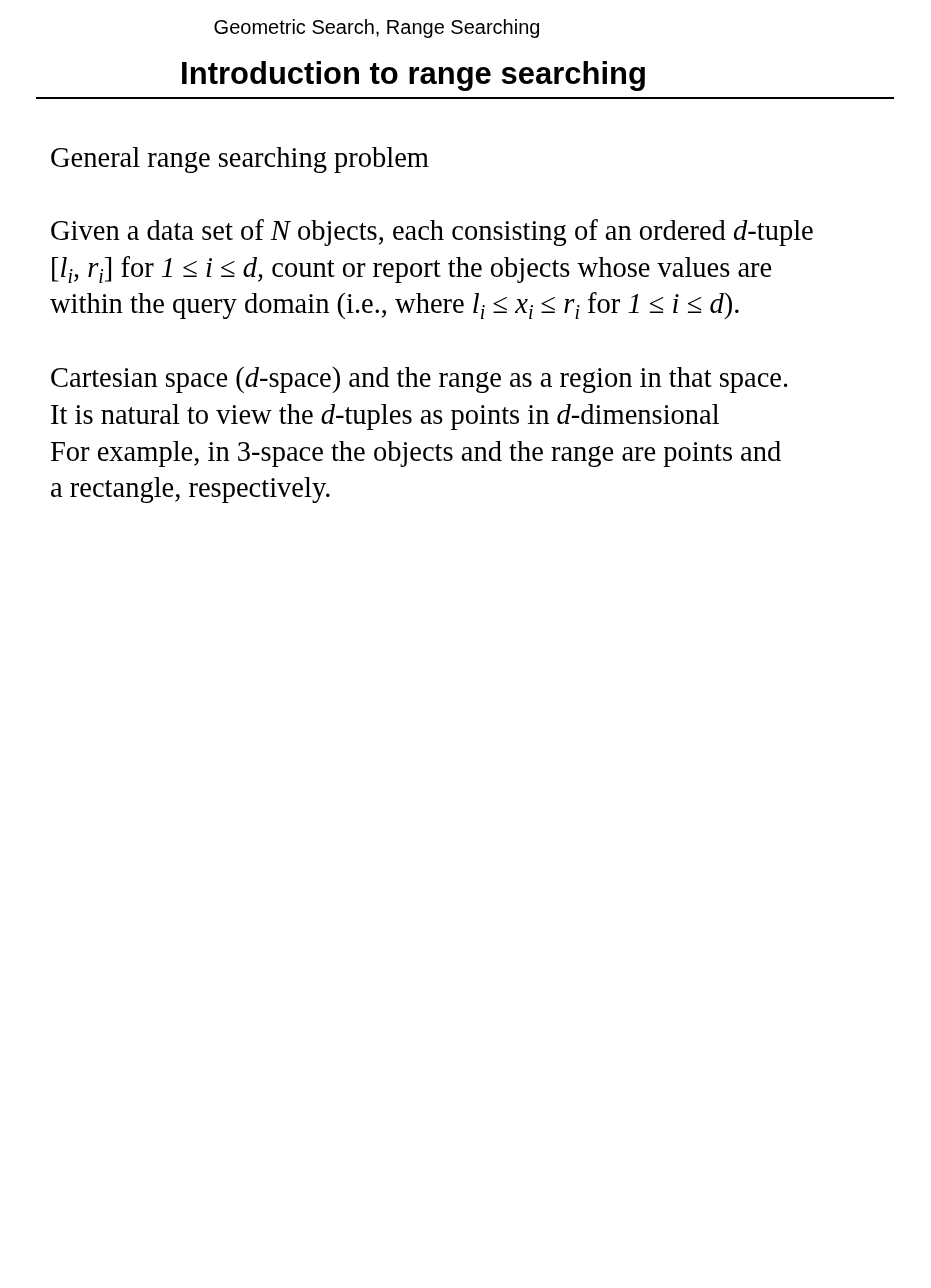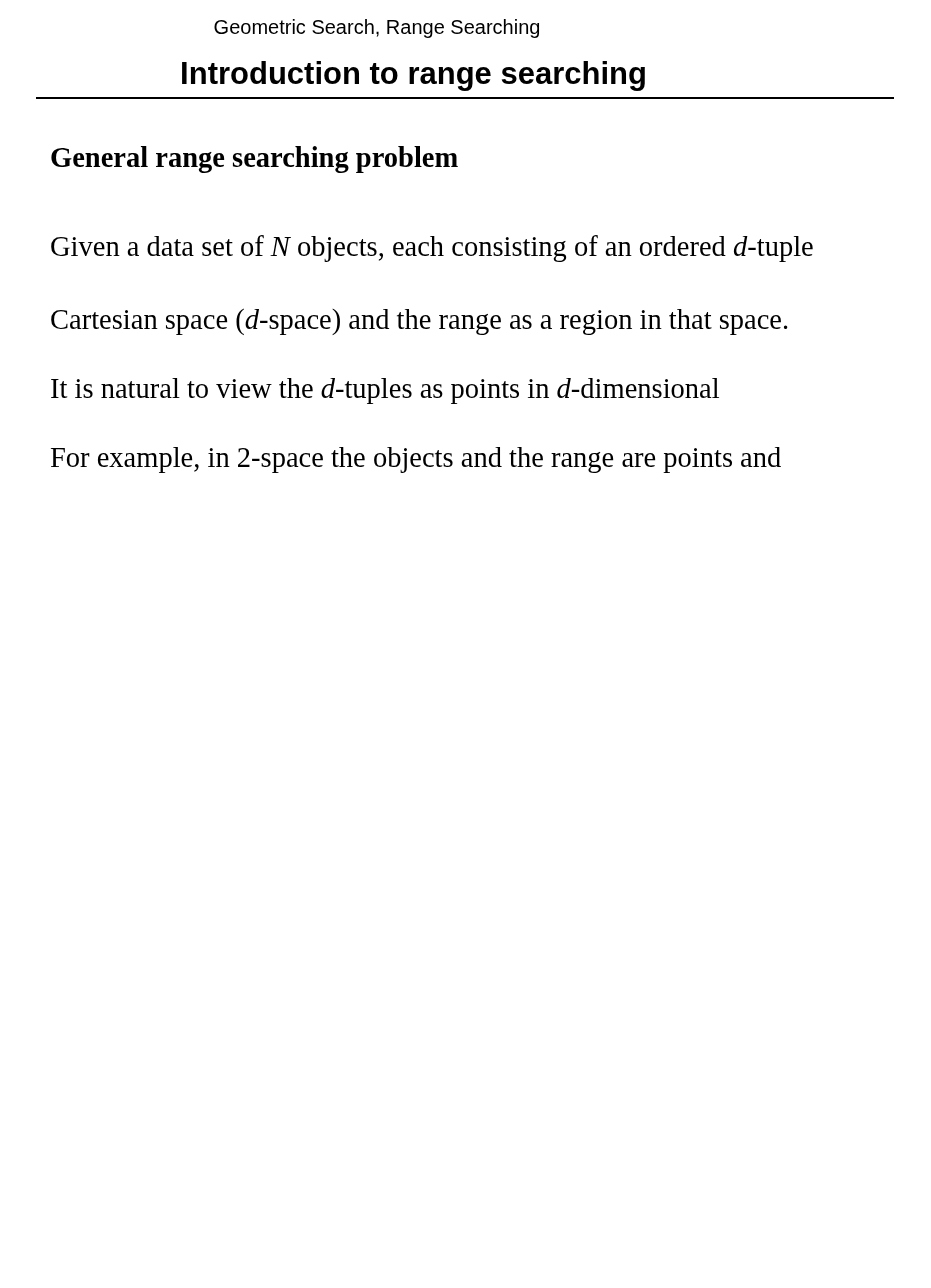--- a/index.html
+++ b/index.html
@@ -2,41 +2,44 @@
 <html><head>
 <meta charset="utf-8">
 <style>
   html, body { margin: 0; padding: 0; background: #ffffff; }
   body { width: 931px; height: 1288px; position: relative; overflow: hidden; color: #000; }
   .header { position: absolute; left: 0; top: 0; width: 931px; text-align: center; }
   .subtitle { position: absolute; left: 0; width: 754px; top: 15px; font-family: "Liberation Sans", sans-serif; font-size: 20px; line-height: 24px; text-align: center; }
   .title { position: absolute; left: 0; width: 827px; top: 56px; font-family: "Liberation Sans", sans-serif; font-size: 31px; font-weight: bold; line-height: 36px; text-align: center; }
   .rule { position: absolute; left: 36px; top: 97px; width: 858px; height: 2px; background: #000; }
   .content { position: absolute; left: 50px; top: 140px; width: 860px; font-family: "Liberation Serif", serif; font-size: 28.5px; line-height: 36.8px; }
-  .heading { font-weight: bold; margin: 0 0 52px 0; }
+  .heading { font-weight: normal; margin: 0 0 36px 0; }
   p { margin: 0 0 36.8px 0; white-space: nowrap; }
-  .l { display: block; margin-top: 32px; }
+  .l { display: block; }
   i { font-style: italic; }
   sub { font-size: 70%; vertical-align: -0.28em; line-height: 0; }
 </style>
 </head>
 <body>
 
 <div class="header">
   <div class="subtitle">Geometric Search, Range Searching</div>
   <div class="title">Introduction to range searching</div>
 </div>
 <div class="rule"></div>
 
 <div class="content">
   <div class="heading">General range searching problem</div>
 
   <p>
     <span class="l"><span>Given a data set of </span><i>N</i><span> objects, each consisting of an ordered </span><i>d</i><span>-tuple</span></span>
+    <span class="l"><span>[</span><i>l</i><sub><i>i</i></sub><span>, </span><i>r</i><sub><i>i</i></sub><span>] for </span><i>1 ≤ i ≤ d</i><span>, count or report the objects whose values are</span></span>
+    <span class="l"><span>within the query domain (i.e., where </span><i>l</i><sub><i>i</i></sub><span> ≤ </span><i>x</i><sub><i>i</i></sub><span> ≤ </span><i>r</i><sub><i>i</i></sub><span> for </span><i>1 ≤ i ≤ d</i><span>).</span></span>
   </p>
 
 
   <p>
     <span class="l"><span>Cartesian space (</span><i>d</i><span>-space) and the range as a region in that space.</span></span>
     <span class="l"><span>It is natural to view the </span><i>d</i><span>-tuples as points in </span><i>d</i><span>-dimensional</span></span>
-    <span class="l">For example, in 2-space the objects and the range are points and</span>
+    <span class="l">For example, in 3-space the objects and the range are points and</span>
+    <span class="l">a rectangle, respectively.</span>
   </p>
 </div>
 
 </body></html>

